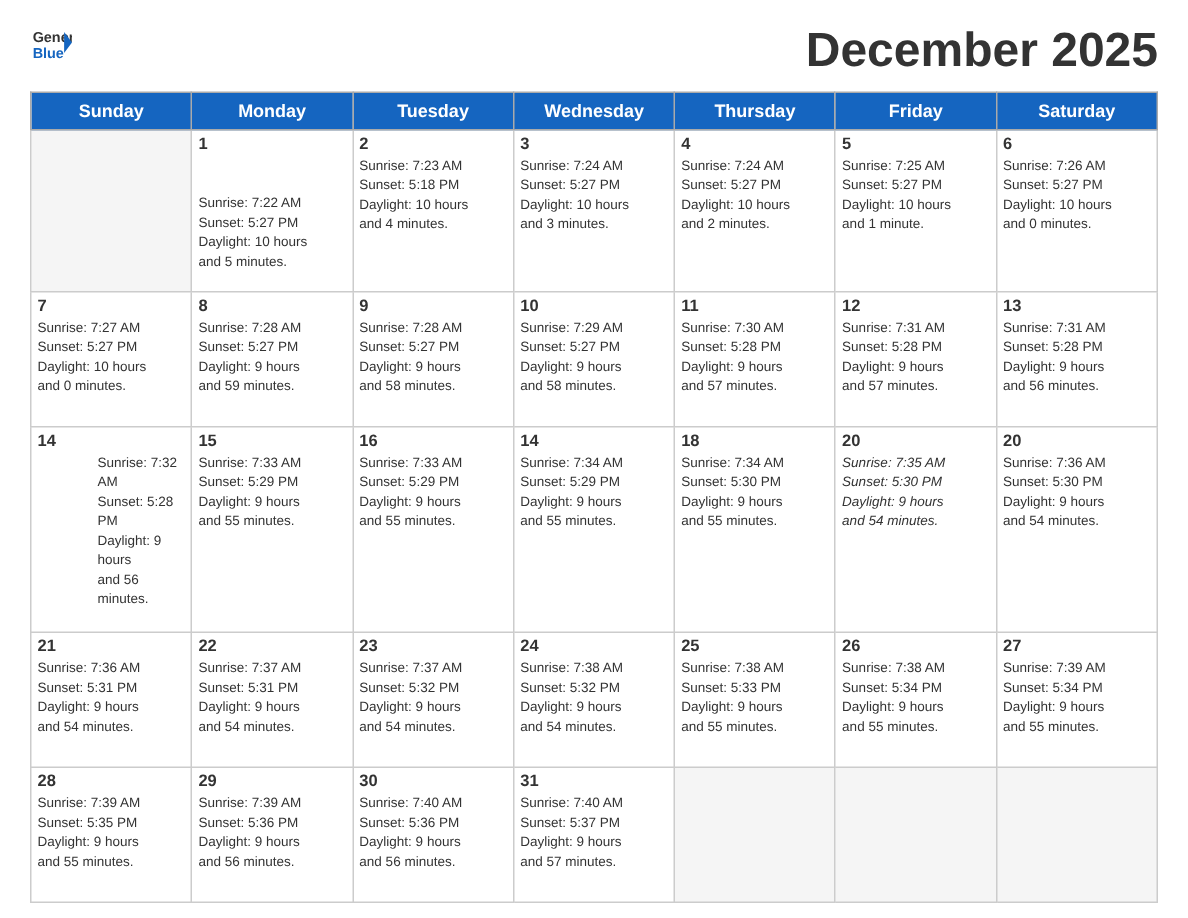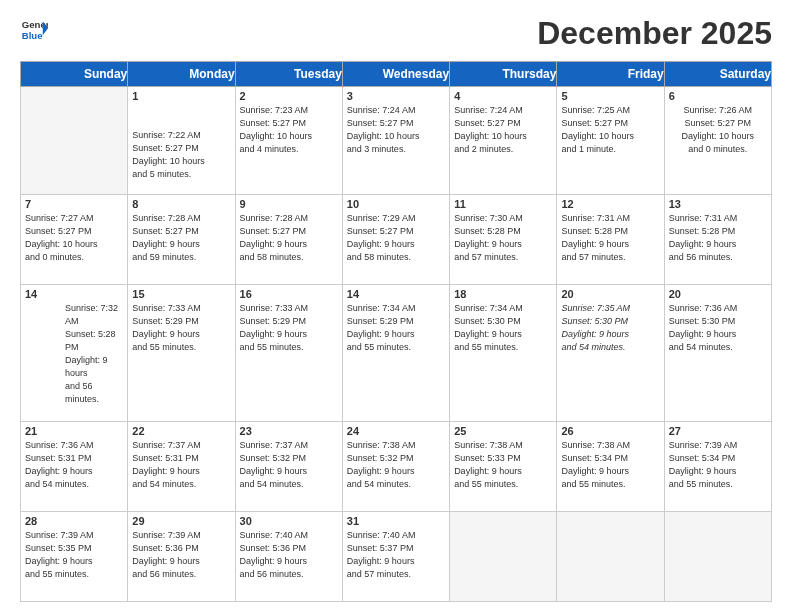--- a/index.html
+++ b/index.html
@@ -50,22 +50,22 @@
       border: 1px solid #ccc;
       border-collapse: collapse;
       width: 100%;
       table-layout: fixed;
     }
     .calendar th {
       background: #1565c0;
       color: #fff;
       font-size: 12px;
       font-weight: bold;
-      padding: 5px 0;
-      text-align: right;
+      padding: 5px 20px;
+      text-align: center;
       border: 1px solid #aaa;
     }
     .calendar td {
       border: 1px solid #ccc;
       vertical-align: top;
       padding: 3px 4px;
       font-size: 9.5px;
       color: #333;
       height: 82px;
       background: #fff;
@@ -122,21 +122,21 @@
           <td>
             <div class="day-num">1</div>
             <div class="day-info" style="white-space: pre-line; margin-top: 27px;">Sunrise: 7:22 AM
 Sunset: 5:27 PM
 Daylight: 10 hours
 and 5 minutes.</div>
           </td>
           <td>
             <div class="day-num">2</div>
             <div class="day-info" style="white-space: pre-line;">Sunrise: 7:23 AM
-Sunset: 5:27 PM
+Sunset: 5:18 PM
 Daylight: 10 hours
 and 4 minutes.</div>
           </td>
           <td>
             <div class="day-num">3</div>
             <div class="day-info" style="white-space: pre-line;">Sunrise: 7:24 AM
 Sunset: 5:27 PM
 Daylight: 10 hours
 and 3 minutes.</div>
           </td>
@@ -149,21 +149,21 @@
           </td>
           <td>
             <div class="day-num">5</div>
             <div class="day-info" style="white-space: pre-line;">Sunrise: 7:25 AM
 Sunset: 5:27 PM
 Daylight: 10 hours
 and 1 minute.</div>
           </td>
           <td>
             <div class="day-num">6</div>
-            <div class="day-info" style="white-space: pre-line; text-align: center;">Sunrise: 7:26 AM
+            <div class="day-info" style="white-space: pre-line;">Sunrise: 7:26 AM
 Sunset: 5:27 PM
 Daylight: 10 hours
 and 0 minutes.</div>
           </td>
         </tr>
         <tr class="week-row">
           <td>
             <div class="day-num">7</div>
             <div class="day-info" style="white-space: pre-line;">Sunrise: 7:27 AM
 Sunset: 5:27 PM

